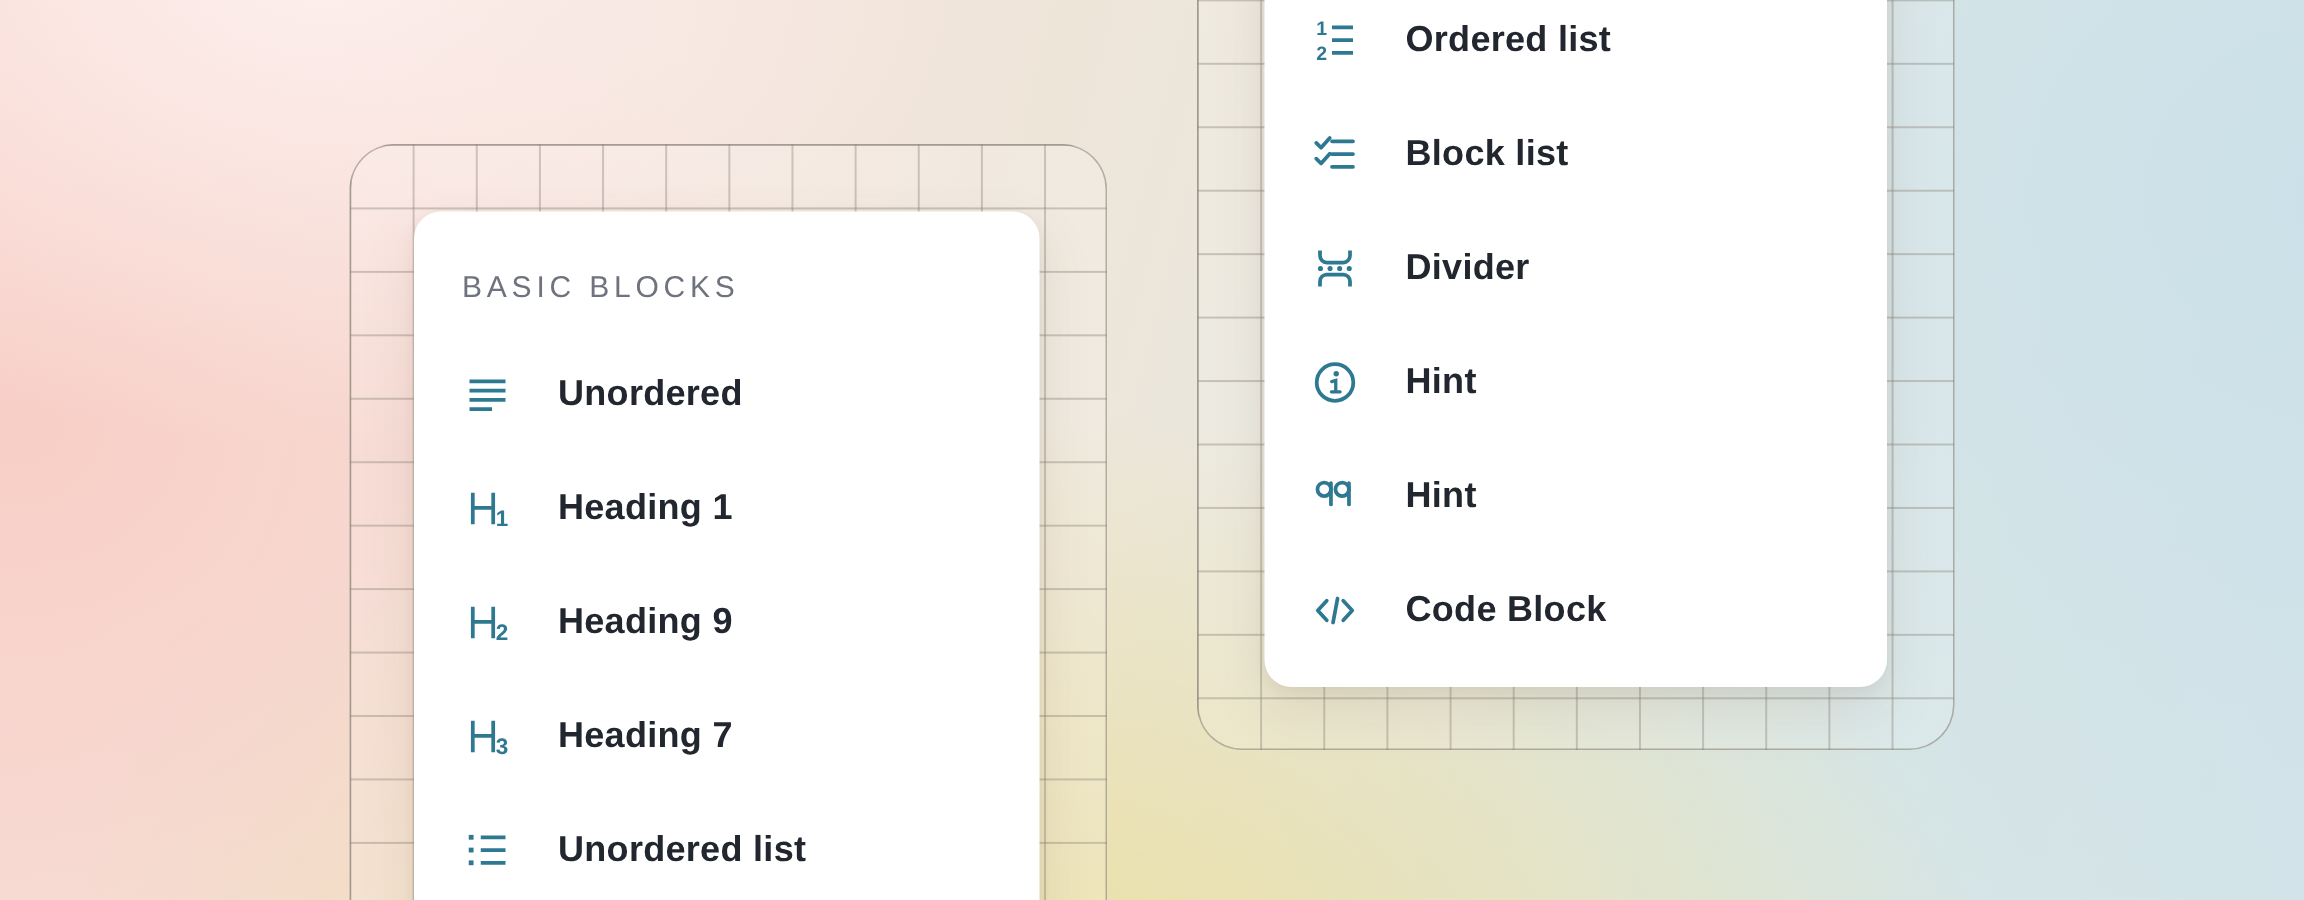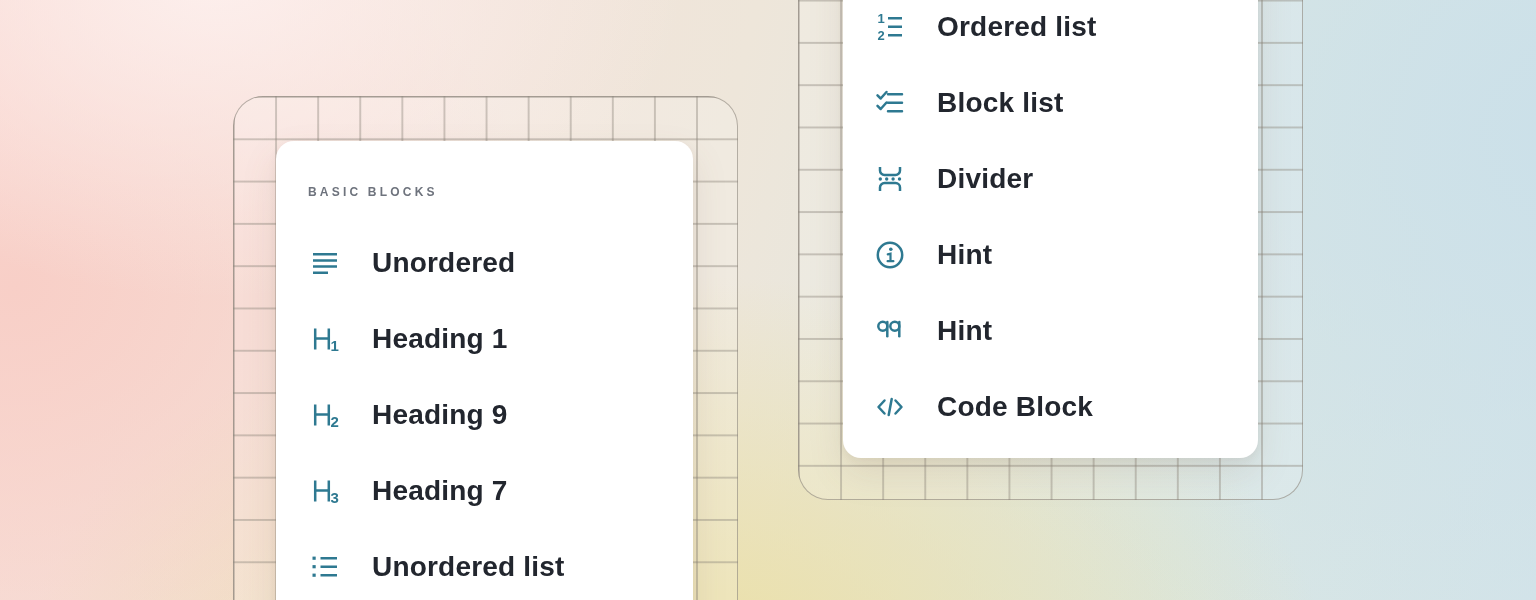--- a/index.html
+++ b/index.html
@@ -31,34 +31,34 @@
   .grid-panel.left{left:233px;top:96px;width:505px;height:540px;}
   .grid-panel.right{left:798px;top:-85px;width:505px;height:585px;}
   .card{
     position:absolute;background:var(--card-bg);border-radius:18px;
     box-shadow:0 16px 36px rgba(120,90,70,.13), 0 3px 10px rgba(60,50,40,.06);
     box-sizing:border-box;
   }
   .card-left{left:276px;top:141px;width:417px;height:492px;padding:40px 0 0 32px;}
   .card-right{left:843px;top:-64px;width:415px;height:522px;padding:53px 0 0 30px;}
   .section-label{
-    font-size:12px;font-weight:700;letter-spacing:3.2px;
+    font-size:20px;font-weight:400;letter-spacing:3.2px;
     color:var(--section-label-color);line-height:22px;margin-bottom:22px;
   }
   ul.menu{list-style:none;margin:0;padding:0;}
   .menu-item{
     display:flex;align-items:center;height:76px;cursor:pointer;
   }
   .icon{
     width:34px;height:34px;flex:0 0 34px;color:var(--icon-color);
     display:inline-flex;align-items:center;justify-content:center;
   }
   .icon svg{width:32px;height:32px;display:block;}
   .label{
-    margin-left:30px;font-size:28px;font-weight:700;letter-spacing:.2px;
+    margin-left:30px;font-size:24px;font-weight:700;letter-spacing:.2px;
     color:var(--label-color);white-space:nowrap;
   }
 </style>
 </head>
 <body>
 
 <div class="stage">
   <div class="grid-panel left"></div>
   <div class="grid-panel right"></div>
 

